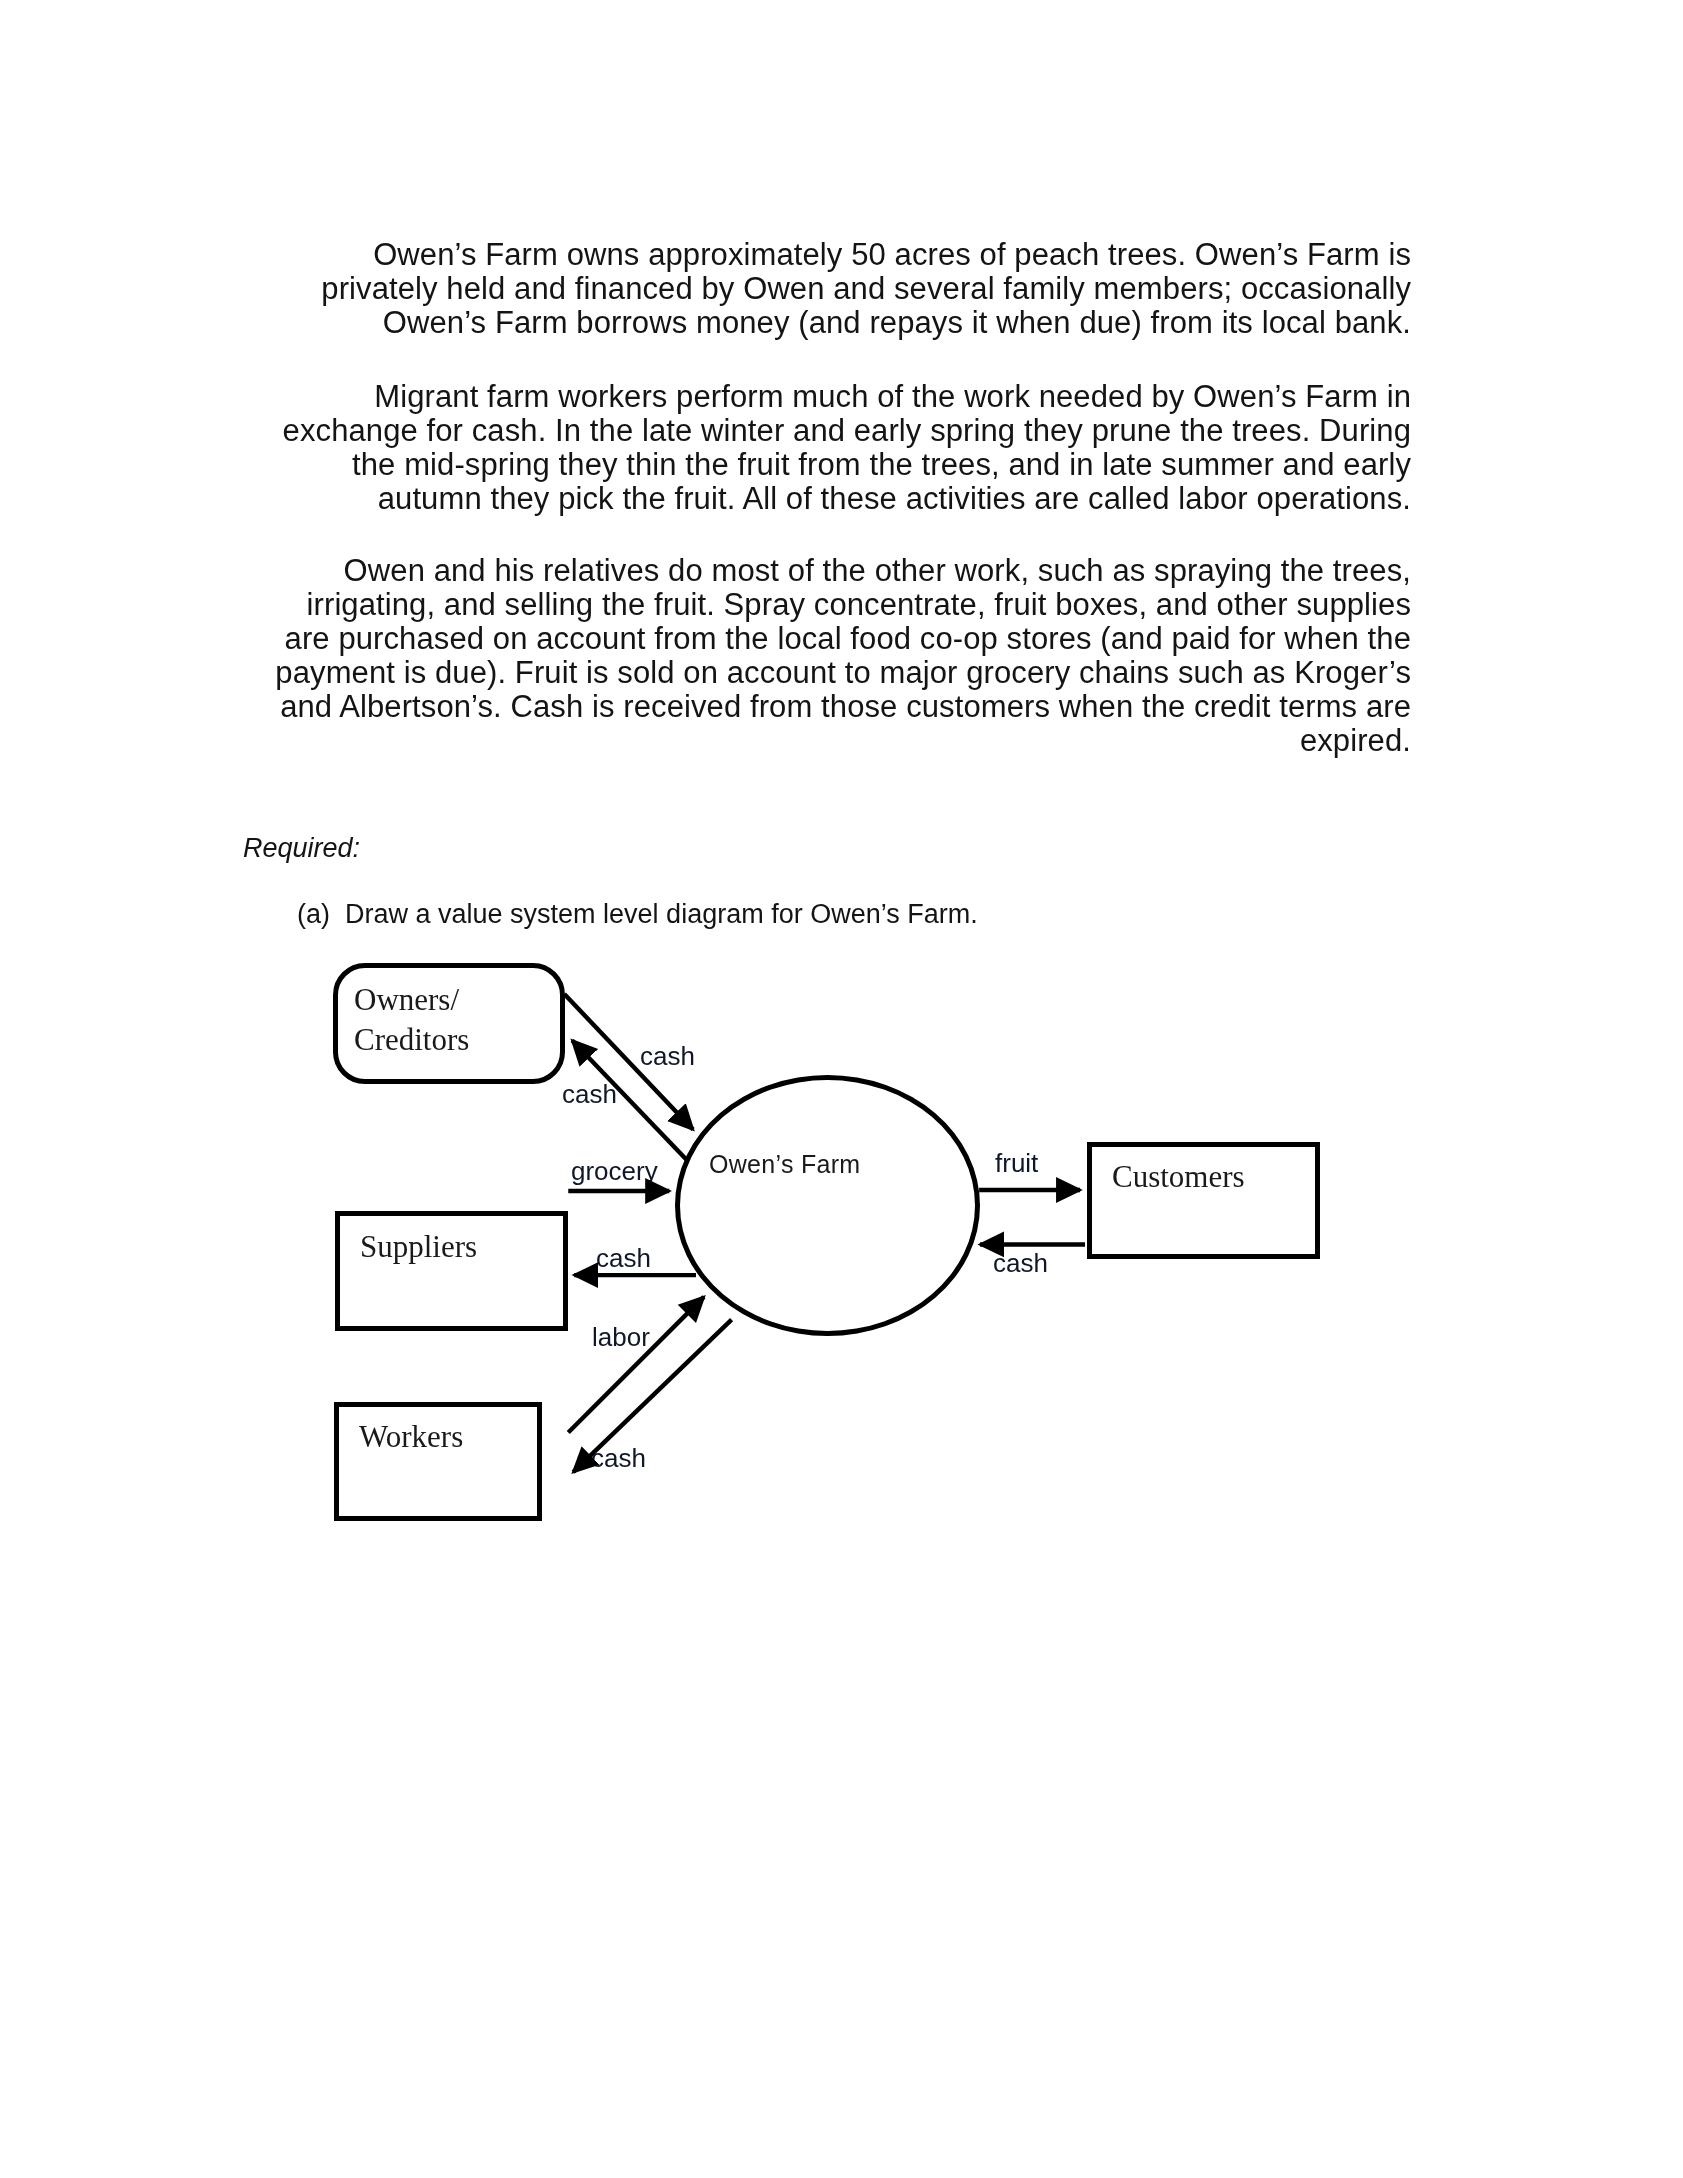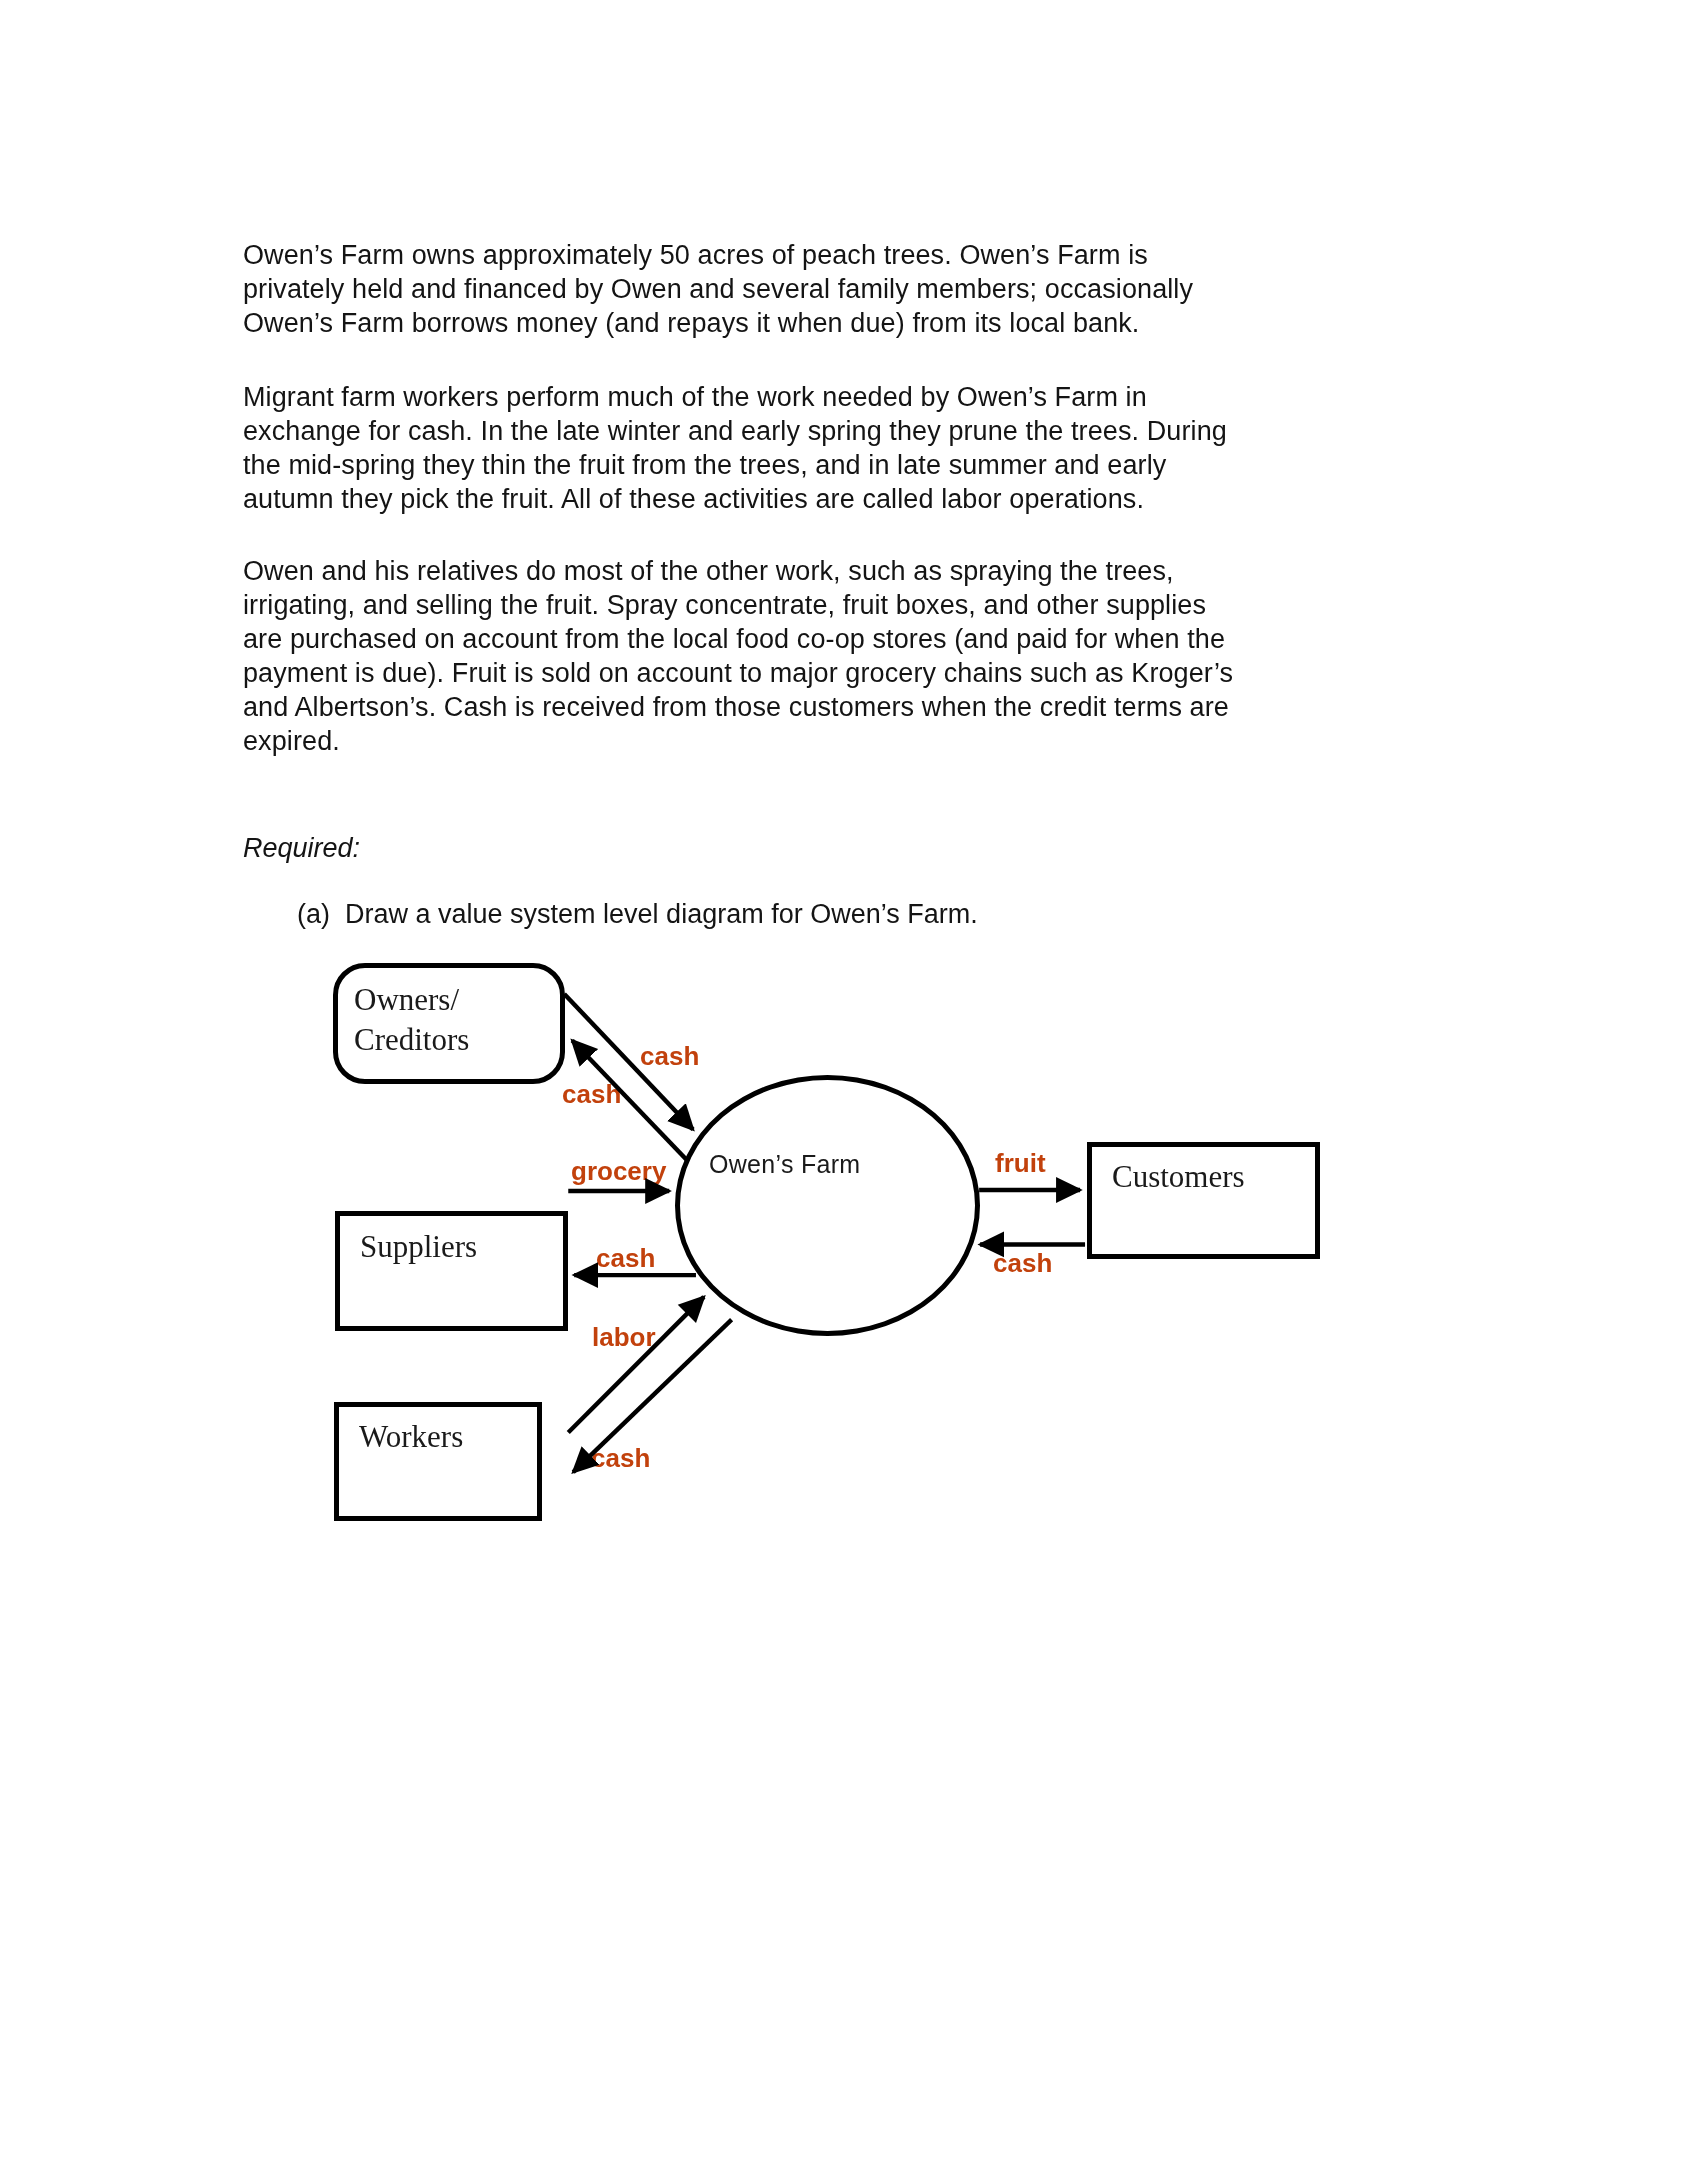--- a/index.html
+++ b/index.html
@@ -3,22 +3,22 @@
 <meta charset="utf-8">
 <style>
   html,body{margin:0;padding:0;}
   body{
     width:1683px;height:2178px;background:#ffffff;position:relative;
     font-family:"Liberation Sans", sans-serif;color:#111;
     overflow:hidden;
   }
   .para{
     position:absolute;left:243px;width:1168px;
-    font-size:27px;line-height:34px;letter-spacing:0.1px;
-    white-space:pre-line;color:#141414;
+    font-size:31px;line-height:34px;letter-spacing:0.1px;
+    white-space:pre-line;color:#141414;text-align:right;
   }
   #p1{top:238px;}
   #p2{top:380px;}
   #p3{top:554px;}
   .required{
     position:absolute;left:243px;top:833px;
     font-size:27px;font-style:italic;color:#141414;
   }
   .item-a{
     position:absolute;left:297px;top:899px;
@@ -36,21 +36,21 @@
   #box-customers{left:1087px;top:1142px;width:233px;height:117px;padding:10px 0 12px 20px;}
   .ellipse{
     position:absolute;left:675px;top:1075px;width:305px;height:261px;
     box-sizing:border-box;border:5px solid #000;border-radius:50%;background:#fff;
   }
   .ellipse-label{
     position:absolute;left:709px;top:1150px;width:158px;
     font-size:25px;color:#1a1a1a;letter-spacing:0.3px;
   }
   .flabel{
-    position:absolute;font-size:26px;line-height:27px;color:#c2410c;font-weight:bold;
+    position:absolute;font-size:26px;line-height:27px;color:#0f172a;
   }
   #fl-cash-own-in{left:640px;top:1043px;}
   #fl-cash-own-out{left:562px;top:1081px;}
   #fl-supplies{left:571px;top:1158px;}
   #fl-cash-sup{left:596px;top:1245px;}
   #fl-labor{left:592px;top:1324px;}
   #fl-cash-work{left:591px;top:1445px;}
   #fl-fruit{left:995px;top:1150px;}
   #fl-cash-cust{left:993px;top:1250px;}
   svg.arrows{position:absolute;left:0;top:0;pointer-events:none;}

